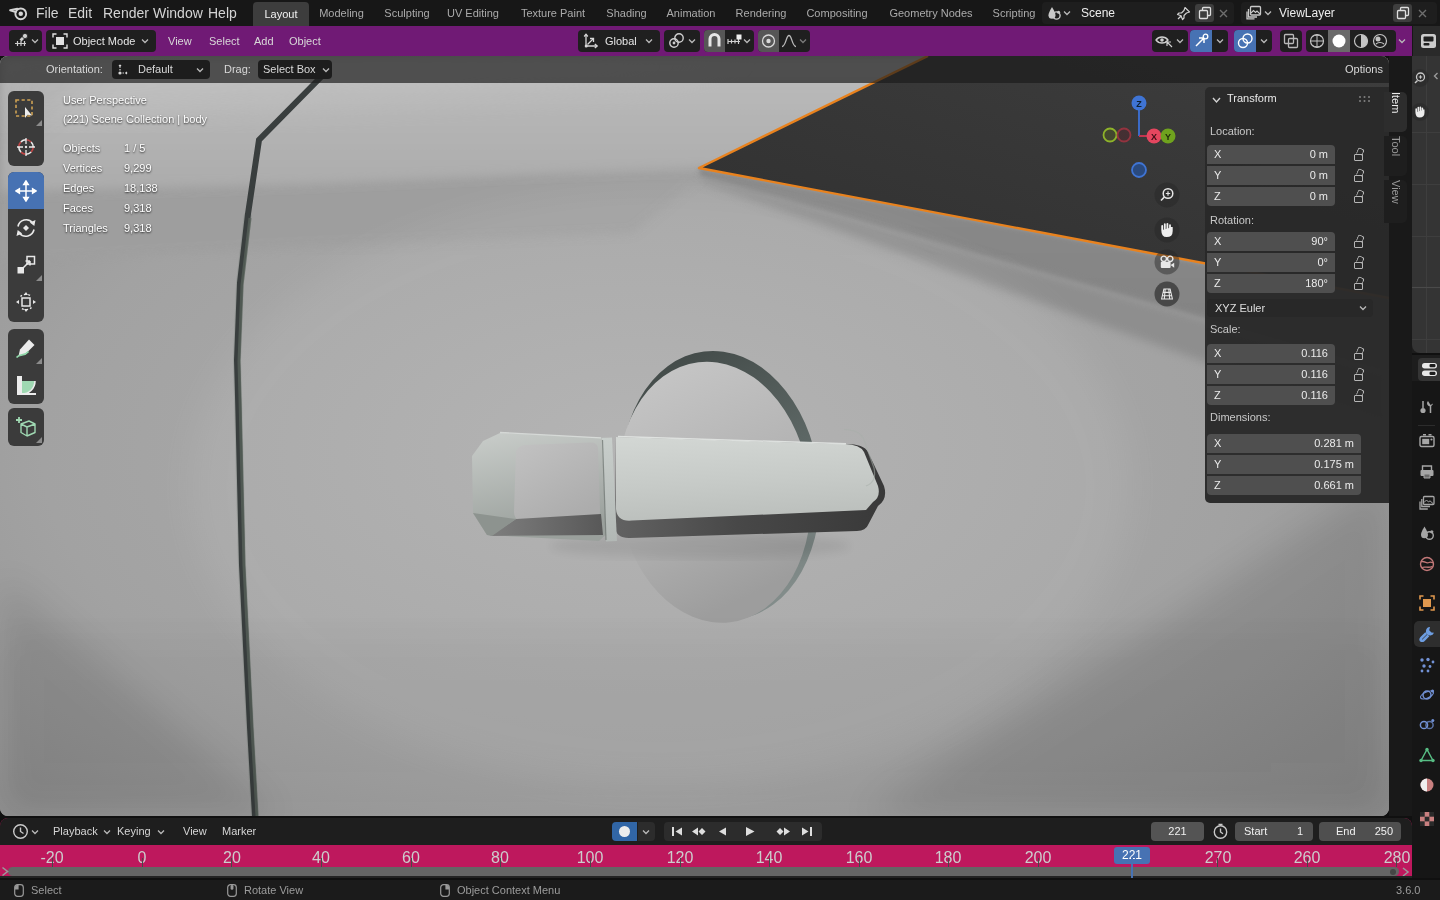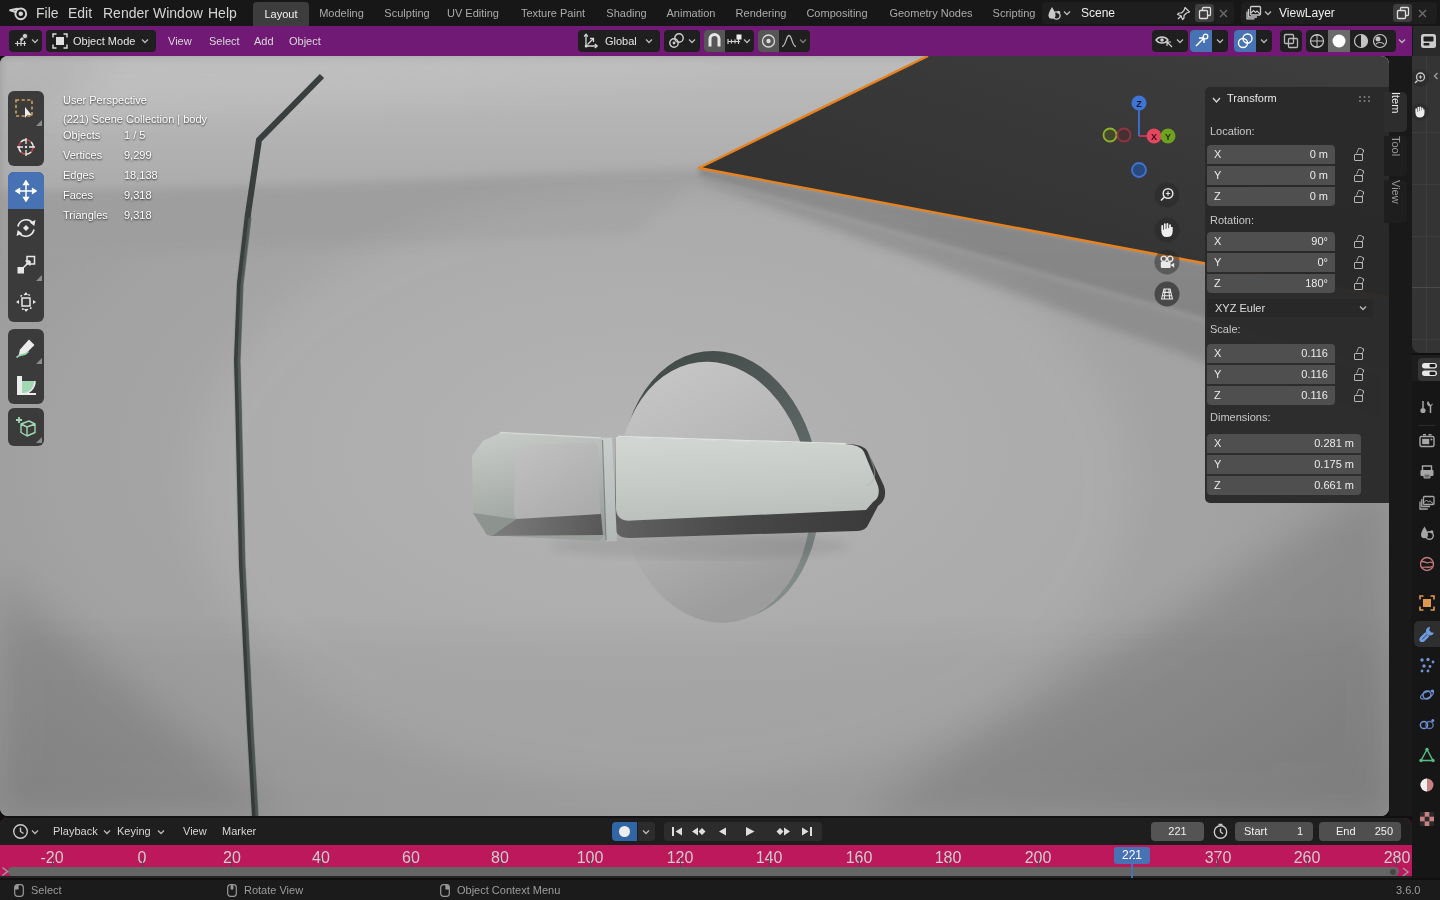--- a/index.html
+++ b/index.html
@@ -412,20 +412,40 @@
       <path d="M 500 376.5 L 601 381.8" stroke="#dde1de" stroke-width="1.3" fill="none" opacity="0.8"></path>
 
       <path d="M 844 373.5 Q 860 373.5 864 384 L 874 412 Q 877 426 866 430" stroke="#a8aeaa" stroke-width="1.2" fill="none" opacity="0.55"></path>
 
       <rect x="0" y="580" width="1389" height="180" fill="#000000" opacity="0.03" filter="url(#b18)"></rect>
       <polygon points="0,760 0,520 280,760" fill="#000000" opacity="0.09" filter="url(#b18)"></polygon>
       <polygon points="1389,420 1389,760 860,760" fill="#000000" opacity="0.10" filter="url(#b18)"></polygon>
       <polygon points="0,0 120,0 0,90" fill="#000000" opacity="0.06" filter="url(#b18)"></polygon>
     </svg>
     
+    <div id="tools">
+      <div class="abs" style="left:46px">Orientation:</div>
+      <div class="abs" style="left:112px;top:4px;width:98px;height:19px;background:#1d1d1d;border-radius:4px"></div>
+      <div class="abs" style="left:258px;top:4px;width:74px;height:19px;background:#1d1d1d;border-radius:4px"></div>
+      <svg class="abs" style="left:116px;top:6px" width="15" height="15" viewBox="0 0 15 15">
+        <circle cx="4" cy="11" r="1.6" fill="#d8d8d8"></circle>
+        <path d="M4 8.5 L4 3 M4 3 L2.5 4.8 M4 3 L5.5 4.8 M6.5 11 L11 11 M11 11 L9.2 9.5 M11 11 L9.2 12.5" stroke="#d8d8d8" stroke-width="1.2" fill="none" stroke-dasharray="1.5 1.2"></path>
+      </svg>
+      <div class="abs" style="left:138px">Default</div>
+      <svg class="abs" style="left:196px;top:11px" width="8" height="6" viewBox="0 0 8 6">
+          <path d="M1 1.5 L4 4.5 L7 1.5" stroke="#b9b9b9" stroke-width="1.3" fill="none"></path>
+        </svg>
+      <div class="abs" style="left:224px">Drag:</div>
+      <div class="abs" style="left:263px">Select Box</div>
+      <svg class="abs" style="left:322px;top:11px" width="8" height="6" viewBox="0 0 8 6">
+          <path d="M1 1.5 L4 4.5 L7 1.5" stroke="#b9b9b9" stroke-width="1.3" fill="none"></path>
+        </svg>
+      <div class="abs" style="left:1345px">Options</div>
+
+    </div>
     
     <div class="tbgroup" style="top:35px;height:75px">
       <div class="tbbtn">
         <svg class="abs" style="left:7px;top:8px" width="22" height="22" viewBox="0 0 22 22">
           <rect x="1" y="1" width="16" height="16" fill="none" stroke="#cfa254" stroke-width="1.6" stroke-dasharray="3.2 2.4"></rect>
           <path d="M10 8 L10 19 L12.6 15.8 L17 16.5 Z" fill="#ededed"></path>
         </svg>
         <svg class="abs" style="left:28px;top:29px" width="6" height="6">
             <path d="M6 0 L6 6 L0 6 Z" fill="#8b8b8b"></path>
           </svg>
@@ -509,21 +529,21 @@
         </svg>
         <svg class="abs" style="left:28px;top:29px" width="6" height="6">
             <path d="M6 0 L6 6 L0 6 Z" fill="#8b8b8b"></path>
           </svg>
       </div>
     </div>
     
     <div id="stats">
       <div>User Perspective</div>
       <div style="margin-top:6px">(221) Scene Collection | body</div>
-      <div style="margin-top:3px"><span style="display:inline-block;width:61px">Objects</span>1 / 5</div>
+      <div style="margin-top:16px"><span style="display:inline-block;width:61px">Objects</span>1 / 5</div>
       <div style="margin-top:7px"><span style="display:inline-block;width:61px">Vertices</span>9,299</div>
       <div style="margin-top:7px"><span style="display:inline-block;width:61px">Edges</span>18,138</div>
       <div style="margin-top:7px"><span style="display:inline-block;width:61px">Faces</span>9,318</div>
       <div style="margin-top:7px"><span style="display:inline-block;width:61px">Triangles</span>9,318</div>
     </div>
     
     <svg class="abs" style="left:1100px;top:0px" width="90" height="260" viewBox="0 0 90 260">
       <g stroke-width="2">
         <line x1="39" y1="80" x2="39" y2="54" stroke="#3b6bc7"></line>
         <line x1="39" y1="80" x2="52" y2="80" stroke="#c3354f"></line>
@@ -825,21 +845,21 @@
       <div class="fl" style="left:232px">20</div>
       <div class="fl" style="left:321px">40</div>
       <div class="fl" style="left:411px">60</div>
       <div class="fl" style="left:500px">80</div>
       <div class="fl" style="left:590px">100</div>
       <div class="fl" style="left:680px">120</div>
       <div class="fl" style="left:769px">140</div>
       <div class="fl" style="left:859px">160</div>
       <div class="fl" style="left:948px">180</div>
       <div class="fl" style="left:1038px">200</div>
-      <div class="fl" style="left:1218px">370</div>
+      <div class="fl" style="left:1218px">270</div>
       <div class="fl" style="left:1307px">260</div>
       <div class="fl" style="left:1397px">280</div>
       <div class="abs" style="left:1131px;top:2px;width:2px;height:34px;background:#4772b3"></div>
       <div class="abs" style="left:1114px;top:2px;width:36px;height:17px;background:#4772b3;border-radius:3px;color:#fff;font-size:12px;text-align:center;line-height:17px">221</div>
     </div>
 
     <div class="abs" style="left:8px;top:49px;width:1391px;height:9px;background:#656565;border-radius:4.5px"></div>
     <div class="abs" style="left:1390px;top:51px;width:6px;height:6px;background:#454545;border-radius:50%"></div>
     <svg class="abs" style="left:1401px;top:49px" width="9" height="10" viewBox="0 0 9 10">
         <path d="M2 1 L7 5 L2 9" stroke="#9a9a9a" stroke-width="1.5" fill="none"></path>

